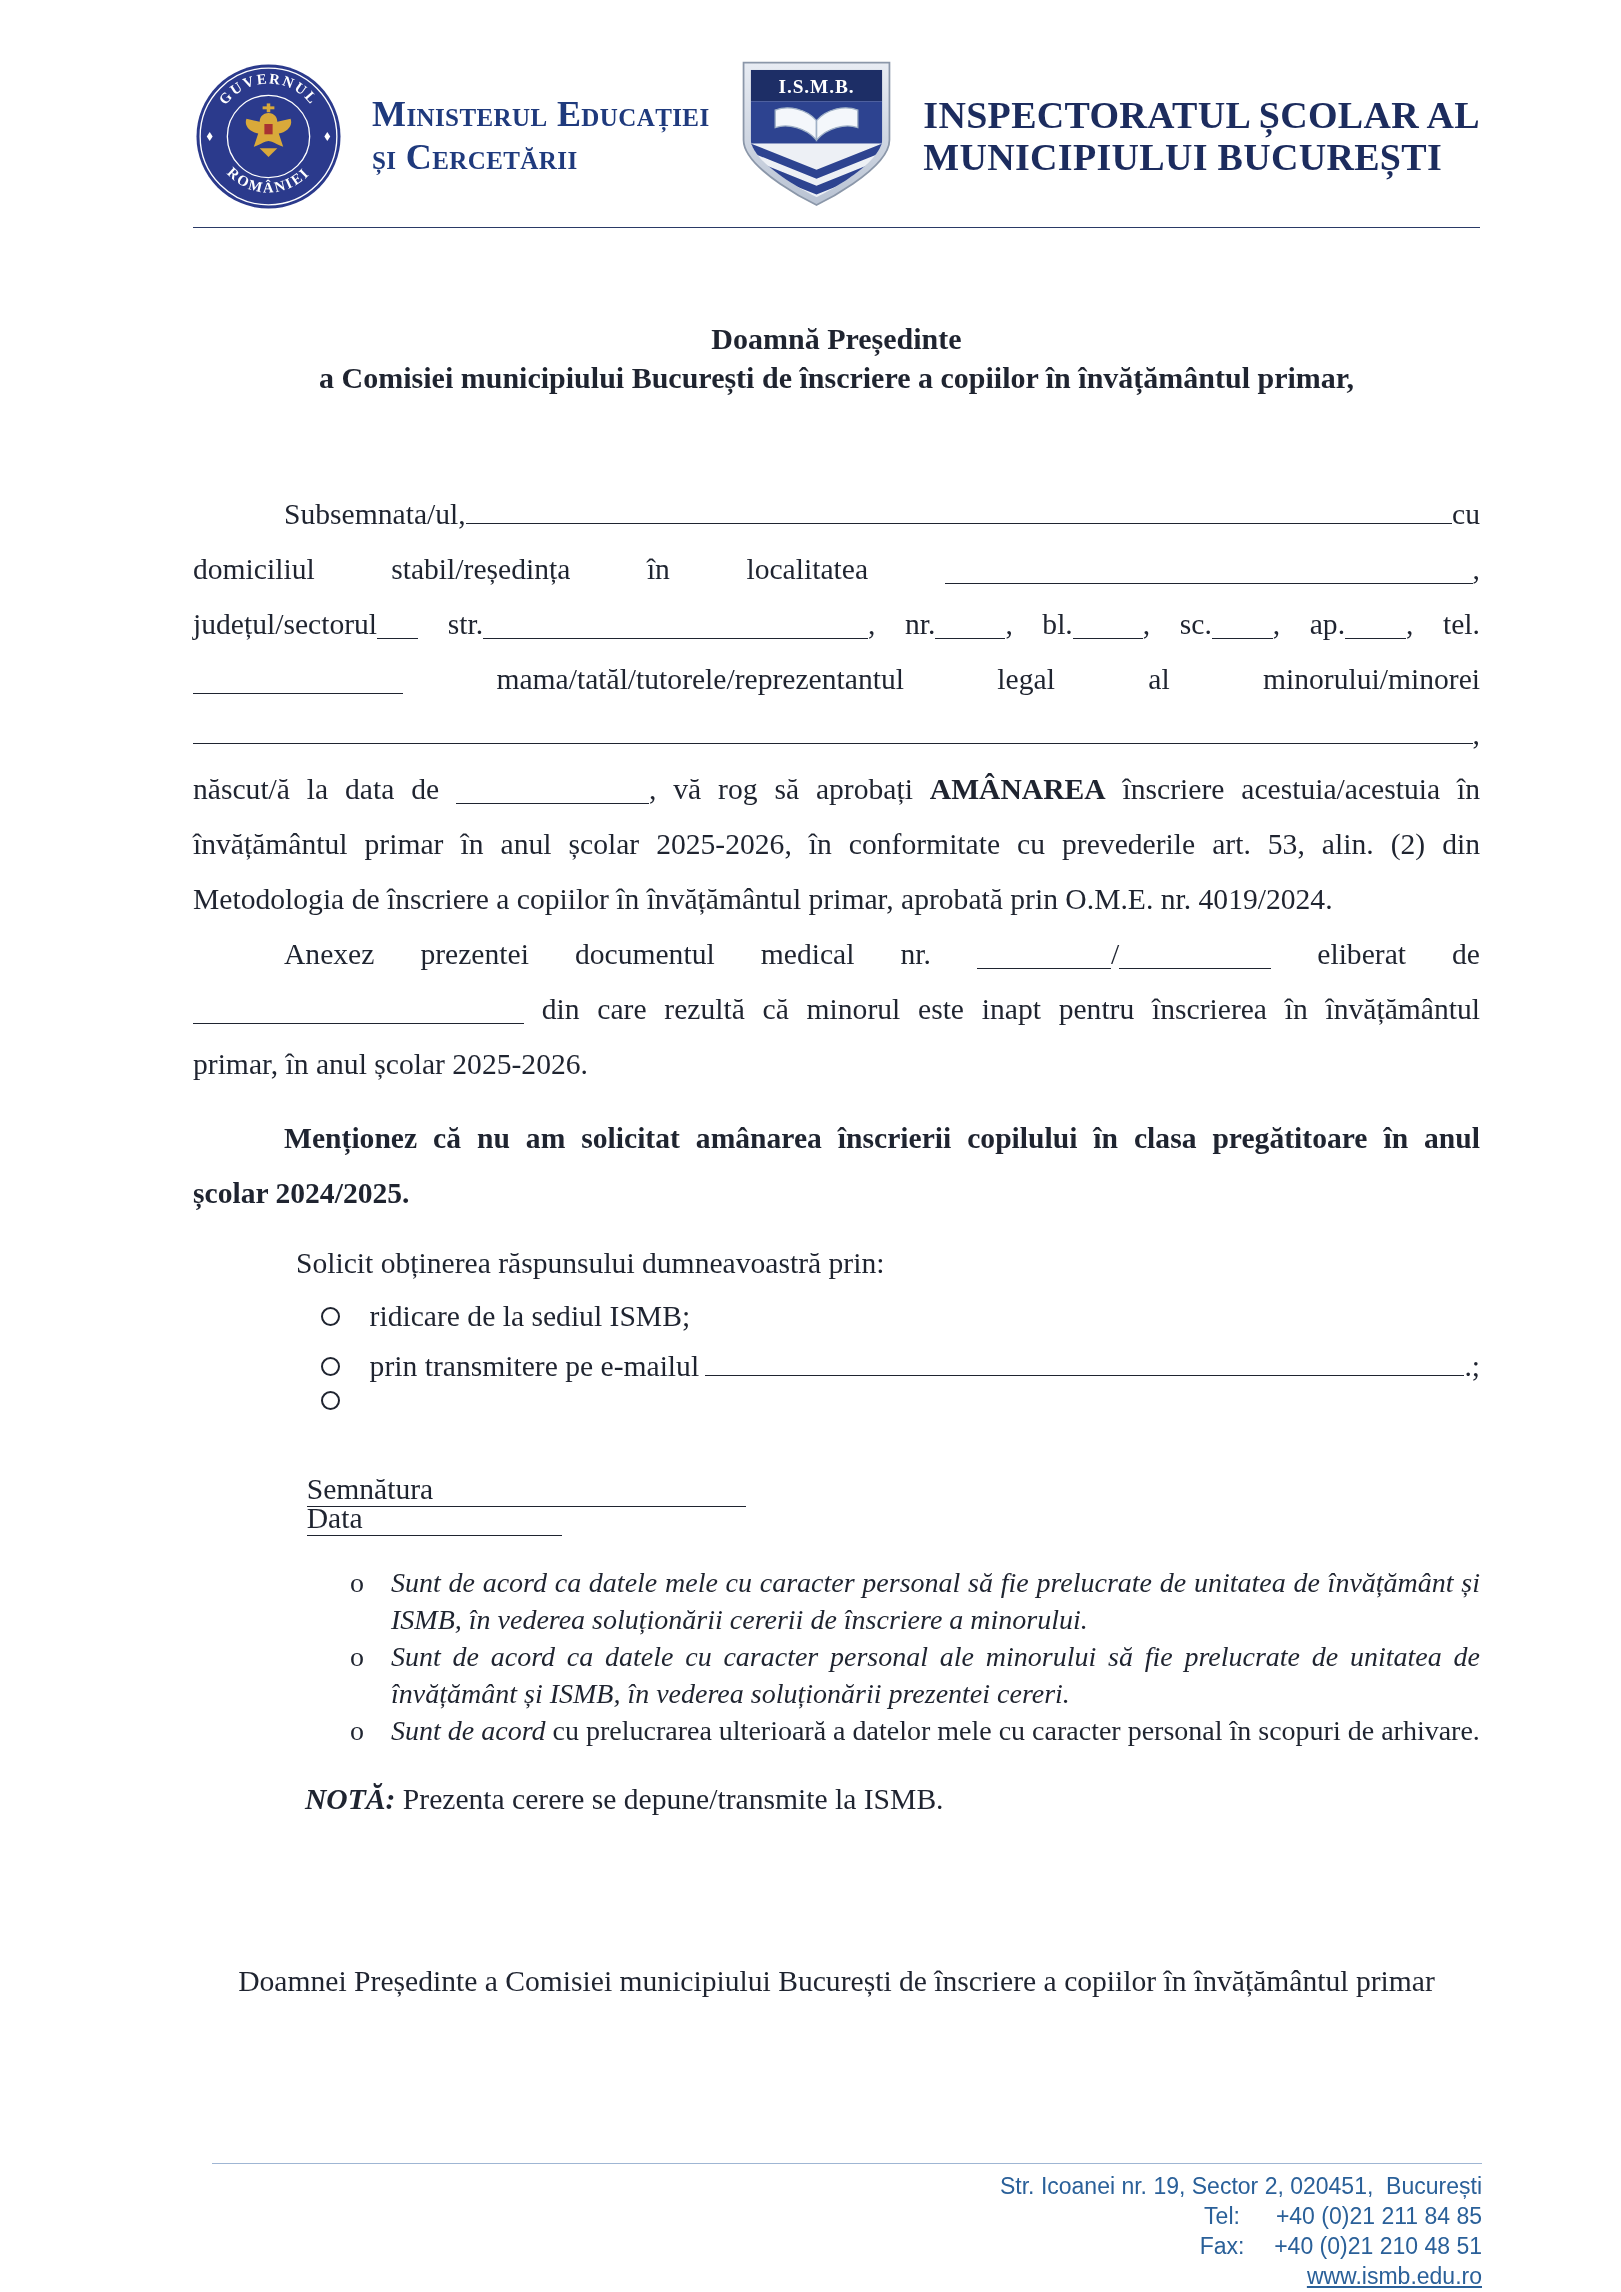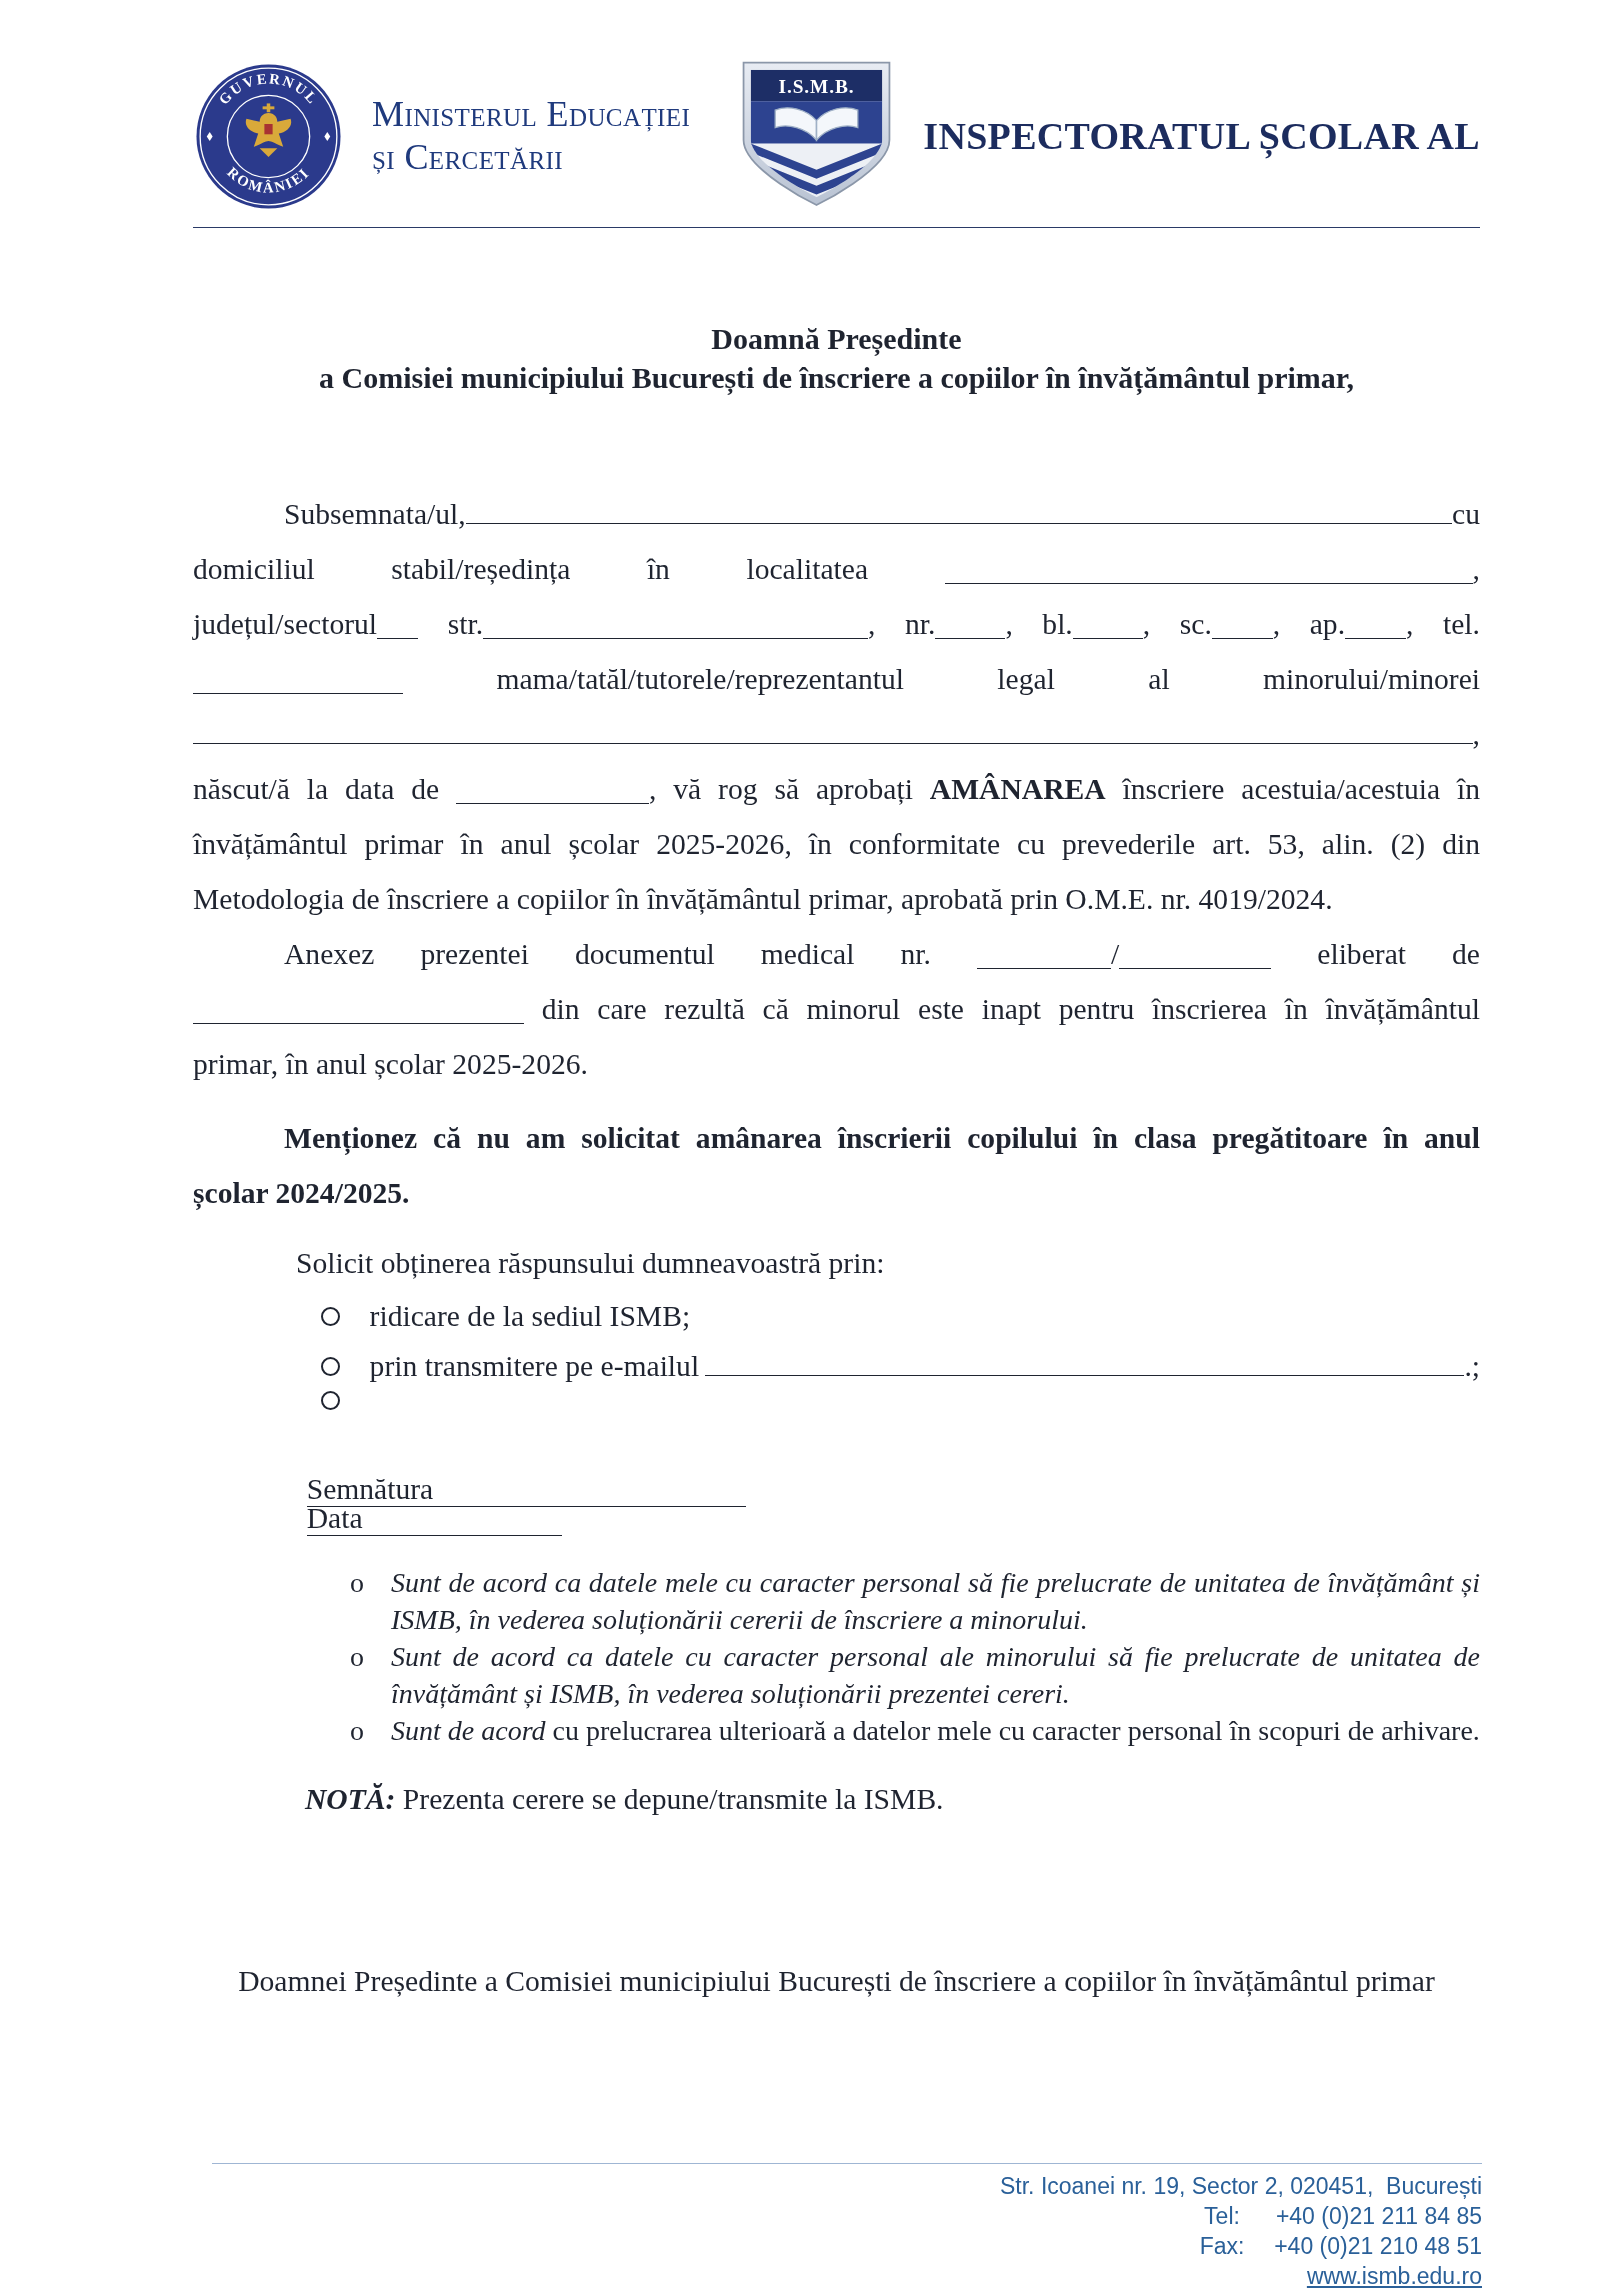--- a/index.html
+++ b/index.html
@@ -3,21 +3,21 @@
 <meta charset="utf-8">
 <style>
   * { box-sizing: border-box; margin: 0; padding: 0; }
   html,body { width: 1621px; background: #ffffff; }
   body { font-family: "Liberation Serif", serif; color: #1f2430; }
   .page { position: relative; width: 1621px; height: 2293px; background: #fff; overflow: hidden; }
 
   
   .header { display: flex; align-items: center; padding: 59px 141px 0 195px; }
   .gov-logo svg, .ismb-logo svg { display: block; }
-  .ministry { margin-left: 30px; color: #1f3a7d; font-weight: normal; line-height: 43px; }
+  .ministry { margin-left: 30px; color: #1f3a7d; font-weight: bold; line-height: 43px; }
   .ministry div { font-variant: small-caps; font-size: 36px; letter-spacing: 0.4px; }
   .ismb-logo { margin-left: auto; }
   .inspectorate { margin-left: 23px; color: #1c2c5e; font-weight: bold; font-size: 38px; line-height: 42px; letter-spacing: 0.3px; }
   .header-rule { margin: 14.3px 141px 0 193px; border-top: 1.8px solid #2a3a66; }
 
   
   .content { margin: 0 141px 0 193px; font-size: 29.6px; }
   .title { margin-top: 91px; text-align: center; font-weight: bold; font-size: 30px; line-height: 39px; }
   .p-block { margin-top: 90px; }
   .line, .jline, .fline { line-height: 55px; }
@@ -124,20 +124,21 @@
             <path d="M95,92 C107,78 128,73 142,78 L142,58 C127,52 106,57 95,70 Z" fill="#f4f7fb" stroke="#9fb0c6" stroke-width="1.5"></path>
             <line x1="95" y1="70" x2="95" y2="92" stroke="#9fb0c6" stroke-width="1.5"></line>
           </g>
         </g>
         <text x="95" y="39" text-anchor="middle" fill="#ffffff" font-size="22" font-weight="bold" letter-spacing="1" font-family="'Liberation Serif',serif">I.S.M.B.</text>
       </svg>
     </div>
 
     <div class="inspectorate">
       <div>INSPECTORATUL ȘCOLAR AL</div>
+      <div>MUNICIPIULUI BUCUREȘTI</div>
     </div>
   </header>
 
   <div class="header-rule"></div>
 
   <main class="content">
 
     <div class="title">
       <div>Doamnă Președinte</div>
       <div>a Comisiei municipiului București de înscriere a copiilor în învățământul primar,</div>

